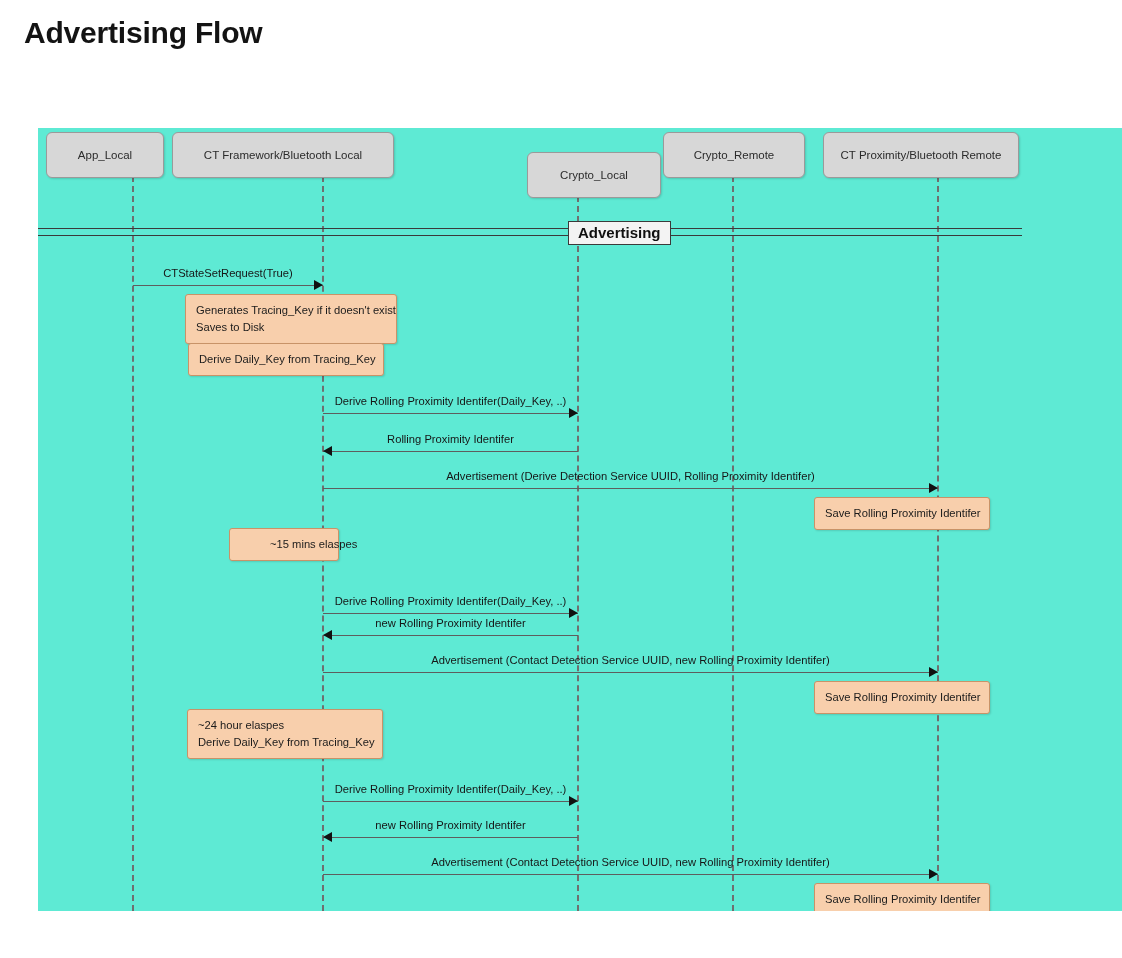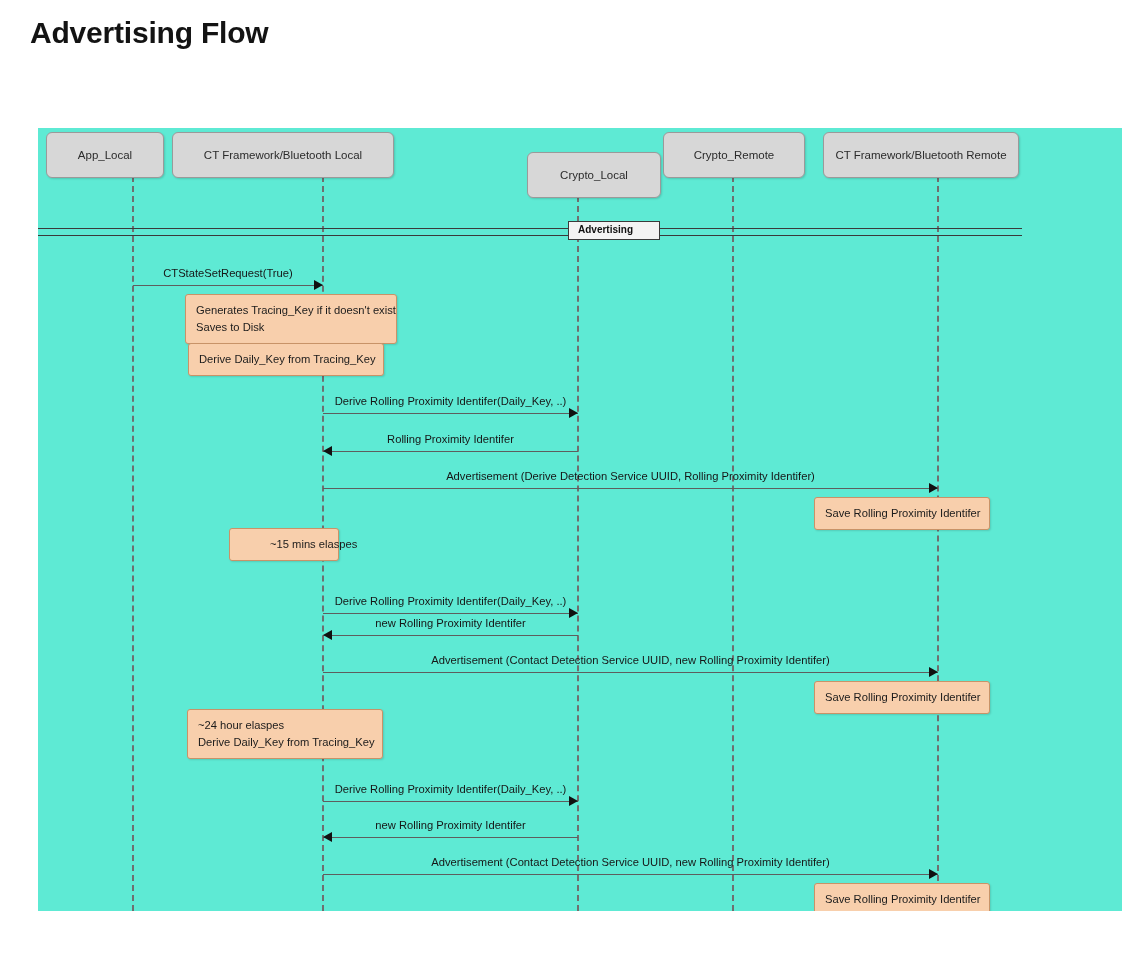--- a/index.html
+++ b/index.html
@@ -13,21 +13,21 @@
   #page {
     position: relative;
     width: 1122px;
     height: 958px;
     background: #ffffff;
     overflow: hidden;
   }
   
   #page-title {
     position: absolute;
-    left: 30px; top: 16px;
+    left: 24px; top: 16px;
     font-size: 30px;
     font-weight: bold;
     letter-spacing: -0.2px;
     color: #131313;
   }
   #page-subtitle {
     position: absolute;
     left: 39px; top: 70px;
     font-size: 16.5px;
     color: #1d1d1d;
@@ -70,24 +70,24 @@
   .divider-line {
     position: absolute;
     left: 0; width: 984px;
     height: 0;
     border-top: 1.5px solid #3a3a3a;
   }
   .divider-label {
     position: absolute;
     background: #f3f3f3;
     border: 1.5px solid #3a3a3a;
-    font-size: 10px;
+    font-size: 15px;
     font-weight: bold;
     color: #101010;
-    padding: 3px 26px 4px 9px;
+    padding: 3px 9px 4px 9px;
     white-space: nowrap;
     line-height: 1;
   }
   
   .msg-line {
     position: absolute;
     height: 0;
     border-top: 1px solid #5e5e5e;
   }
   .msg-label {
@@ -146,21 +146,21 @@
         <div class="lifeline" style="left: 539px;"></div>
         <div class="participant" style="left: 489px; width: 134px; margin-top: 20px;">
           <span>Crypto_Local</span>
         </div>
         <div class="lifeline" style="left: 694px;"></div>
         <div class="participant" style="left: 625px; width: 142px;">
           <span>Crypto_Remote</span>
         </div>
         <div class="lifeline" style="left: 899px;"></div>
         <div class="participant" style="left: 785px; width: 196px;">
-          <span>CT Framework/Bluetooth Remote</span>
+          <span>CT Proximity/Bluetooth Remote</span>
         </div>
         <div class="divider-line" style="top: 100px;"></div>
         <div class="divider-line" style="top: 107px;"></div>
         <div class="divider-label" style="left: 530px; top: 93px;">Advertising</div>
         <div class="msg-line" style="left: 95px; width: 190px; top: 157px;"></div>
         <div class="arrow-head right" style="top: 152px; left: 276px;"></div>
         <div class="msg-label" style="top: 140px; left: 0px; width: 984px; text-align: center; transform: translateX(-302px);">CTStateSetRequest(True)</div>
         <div class="msg-line" style="left: 285px; width: 255px; top: 285px;"></div>
         <div class="arrow-head right" style="top: 280px; left: 531px;"></div>
         <div class="msg-label" style="top: 268px; left: 0px; width: 984px; text-align: center; transform: translateX(-79.5px);">Derive Rolling Proximity Identifer(Daily_Key, ..)</div>

